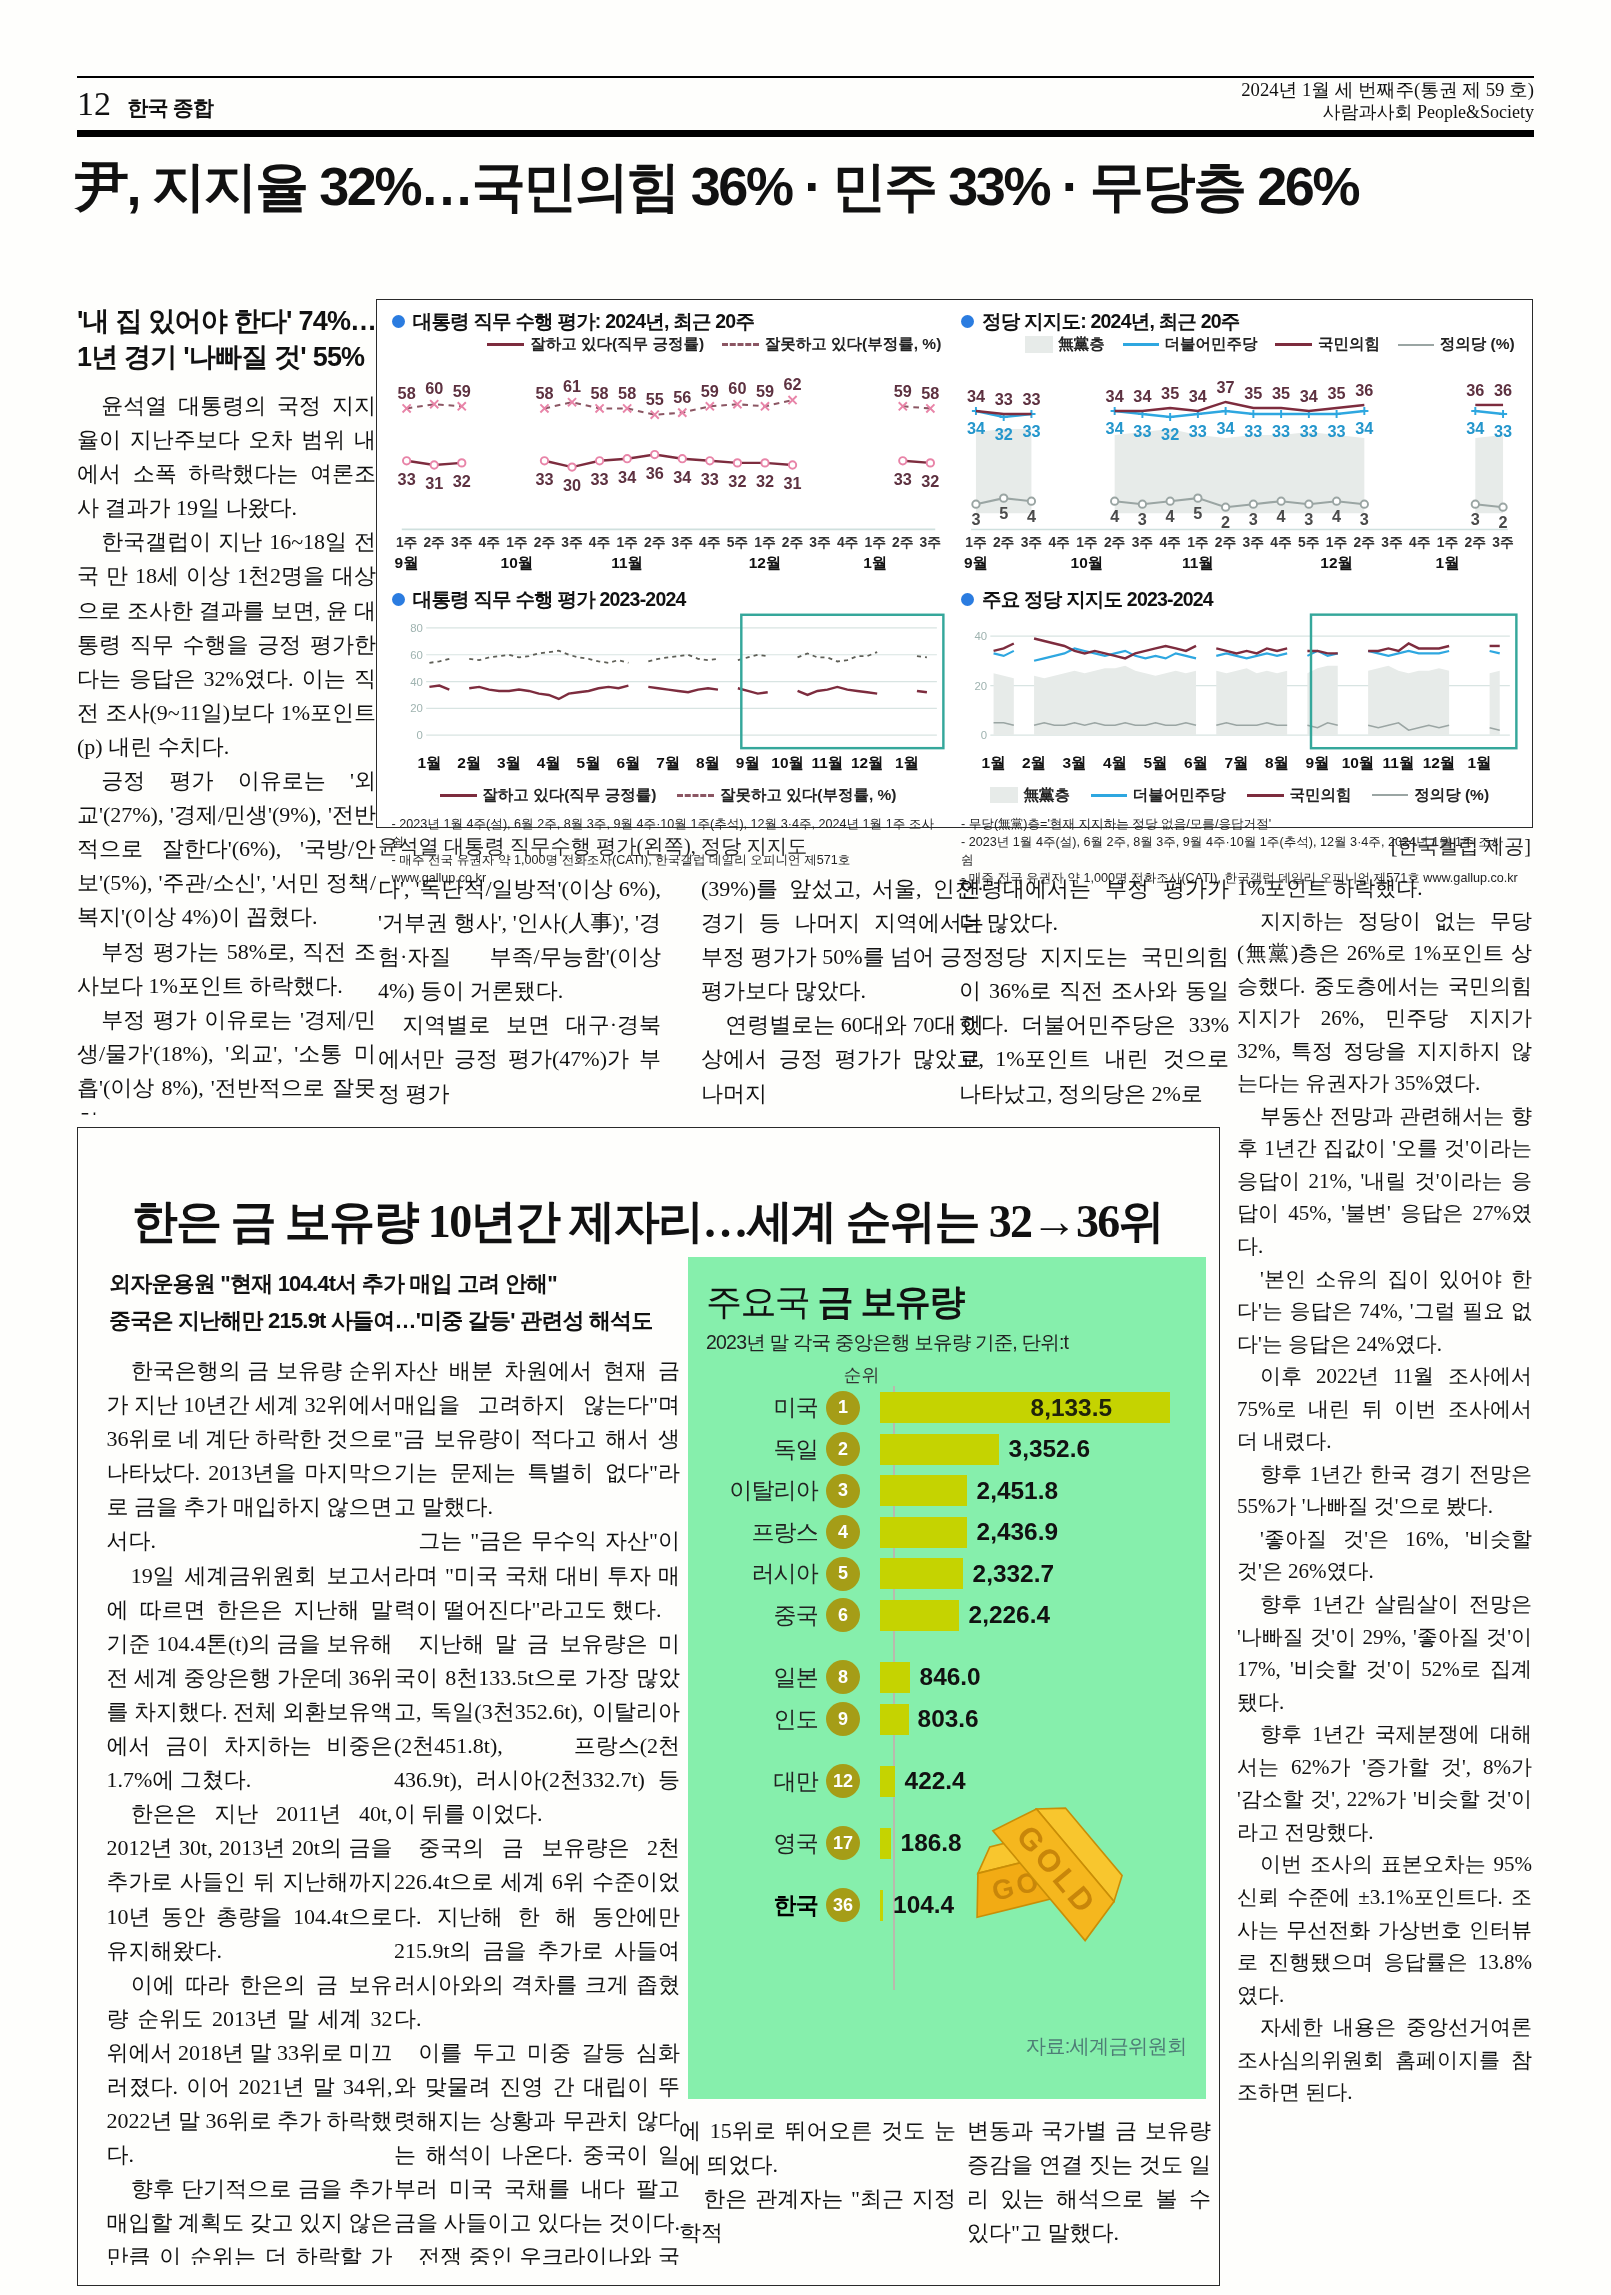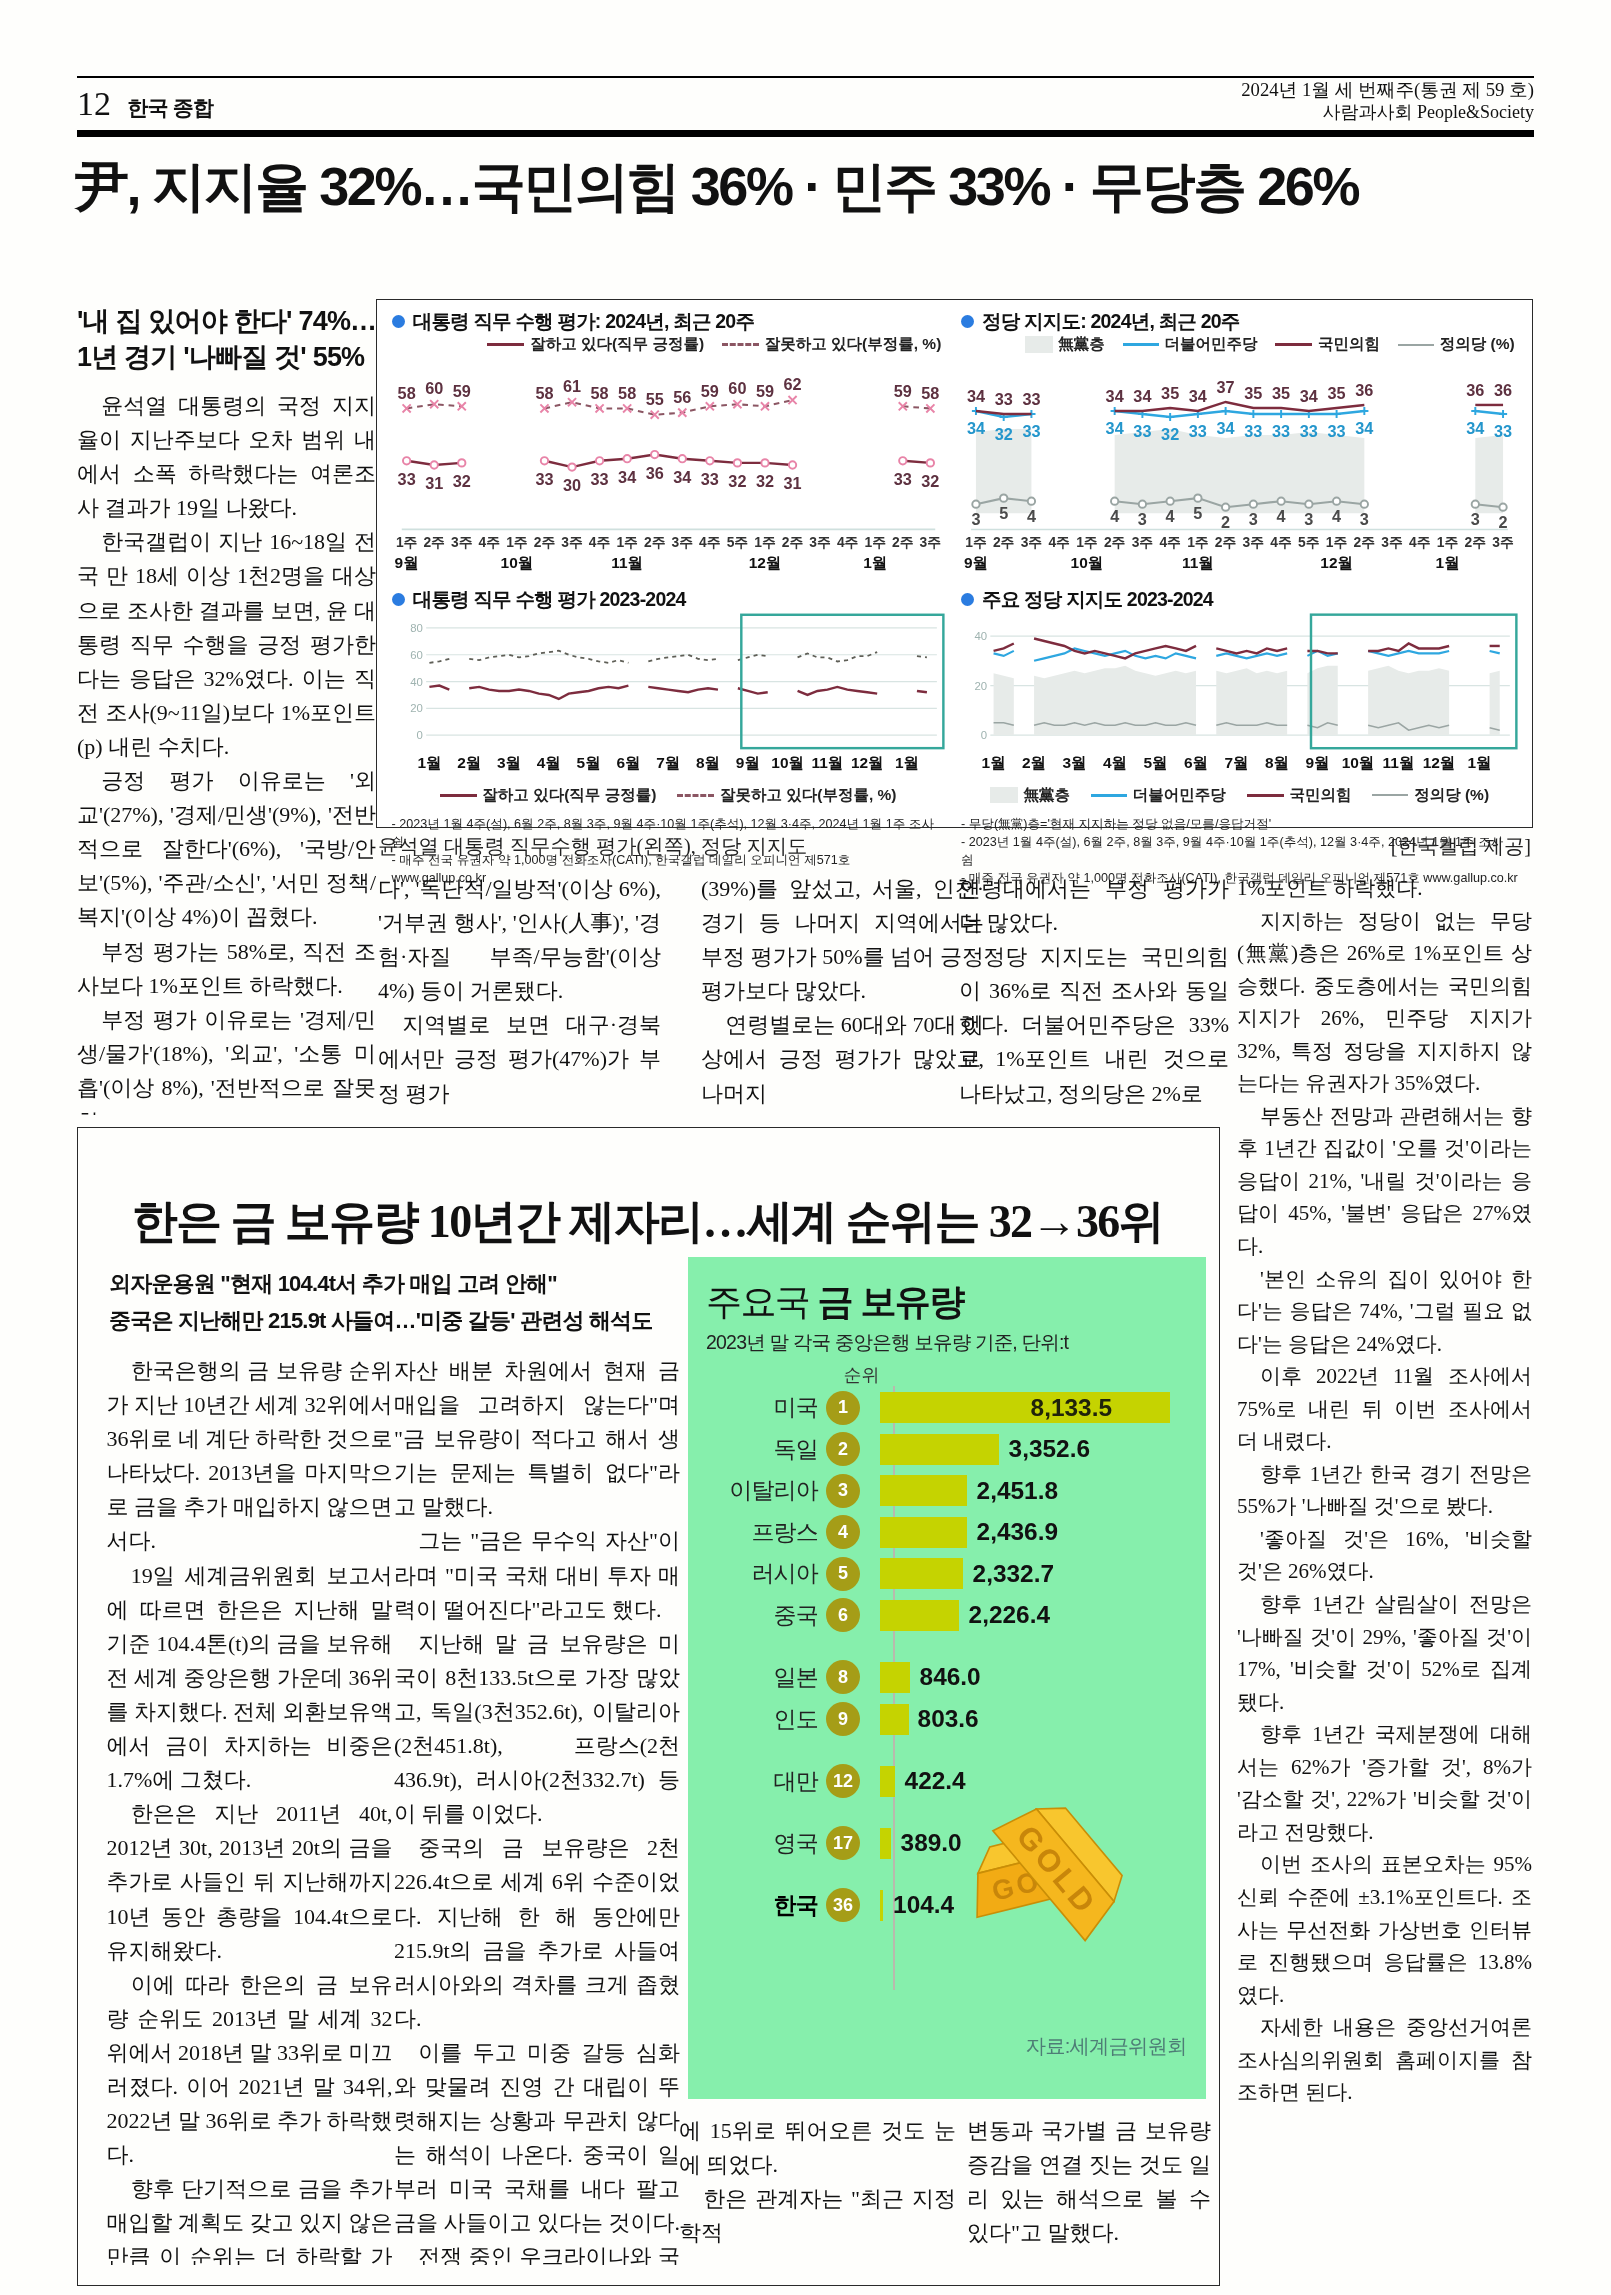--- a/index.html
+++ b/index.html
@@ -632,21 +632,21 @@
             <div class="g-barwrap">
               <div class="g-bar" style="width: 15px;"></div>
               <span class="g-val" style="left: 25px;">422.4</span>
             </div>
           </div>
           <div class="g-row gap">
             <span class="g-country">영국</span>
             <span class="g-badge">17</span>
             <div class="g-barwrap">
               <div class="g-bar" style="width: 11px;"></div>
-              <span class="g-val" style="left: 21px;">389.0</span>
+              <span class="g-val" style="left: 21px;">186.8</span>
             </div>
           </div>
           <div class="g-row gap">
             <span class="g-country hl">한국</span>
             <span class="g-badge">36</span>
             <div class="g-barwrap">
               <div class="g-bar" style="width: 3.7px;"></div>
               <span class="g-val" style="left: 13.5px;">104.4</span>
             </div>
           </div>

